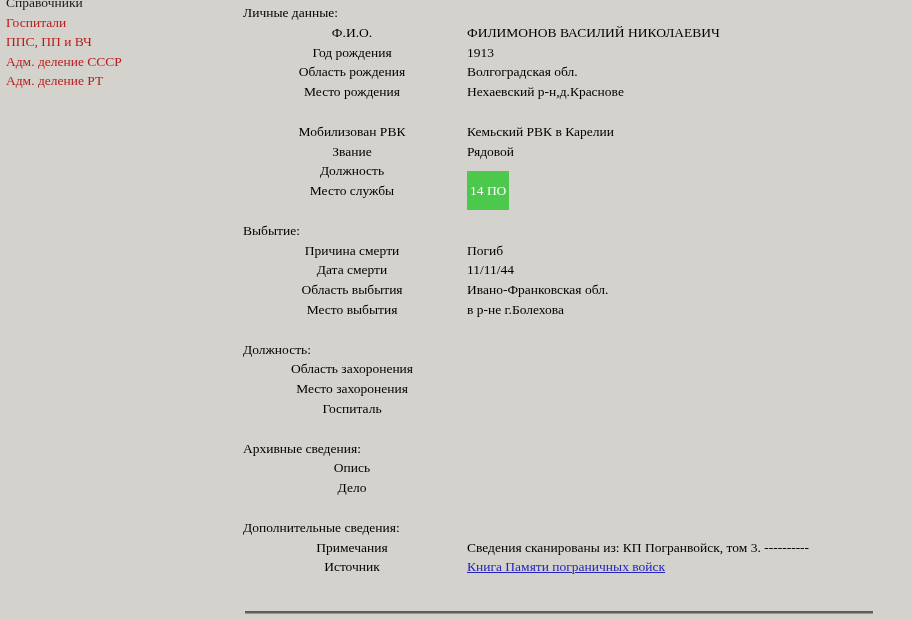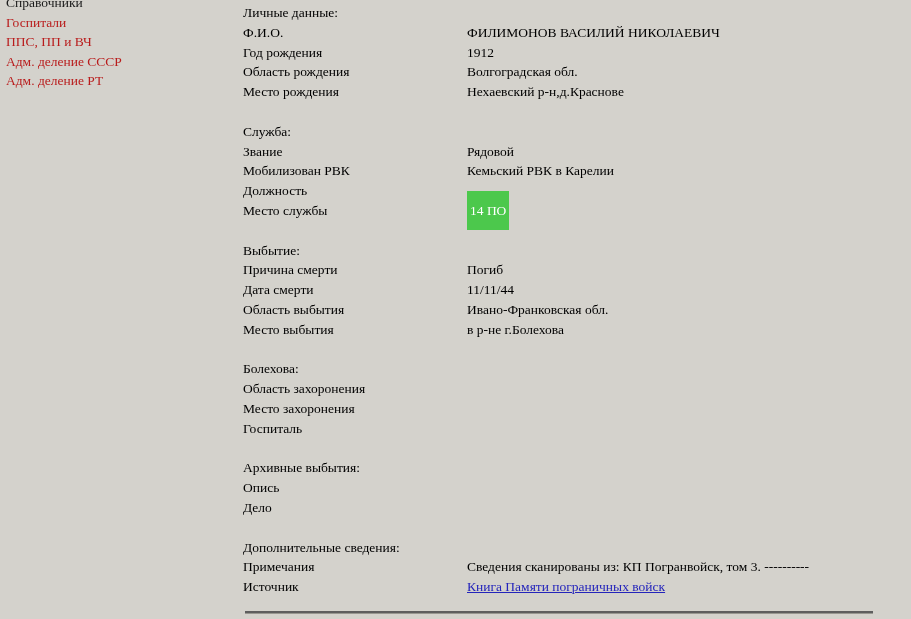--- a/index.html
+++ b/index.html
@@ -11,21 +11,21 @@
   }
   
   .sidebar { position:absolute; left:6px; top:-7px; line-height:19.5px; }
   .sb-item { display:block; color:#b91c1c; text-decoration:none; cursor:pointer; }
   .sb-title { color:#1a1a1a; }
   
   .main { position:absolute; left:243px; top:3px; width:660px; line-height:19.8px; }
   .section { margin-bottom:19.8px; }
   .sec-head { font-weight:normal; }
   .row { display:flex; }
-  .lbl { width:218px; text-align:left; flex:none; }
+  .lbl { width:218px; text-align:center; flex:none; }
   .val { margin-left:6px; min-height:19.8px; }
   .chip { background:#4cc84c; color:#ffffff; padding:12px 3px; }
   .vlink { color:#2424bb; text-decoration:underline; cursor:pointer; }
   .hr {
     position:absolute; left:245px; top:611px; width:628px; height:2px;
     background:#5e5e5e; border-bottom:1px solid #979790;
   }
 </style>
 </head>
 <body>
@@ -41,41 +41,40 @@
 <div class="main">
 
   <div class="section">
     <div class="sec-head">Личные данные:</div>
     <div class="row">
       <div class="lbl">Ф.И.О.</div>
       <div class="val">ФИЛИМОНОВ ВАСИЛИЙ НИКОЛАЕВИЧ</div>
     </div>
     <div class="row">
       <div class="lbl">Год рождения</div>
-      <div class="val">1912</div>
+      <div class="val">1913</div>
     </div>
     <div class="row">
       <div class="lbl">Область рождения</div>
       <div class="val">Волгоградская обл.</div>
     </div>
     <div class="row">
       <div class="lbl">Место рождения</div>
       <div class="val">Нехаевский р-н,д.Краснове</div>
     </div>
   </div>
 
   <div class="section">
-    <div class="sec-head">Служба:</div>
+    <div class="row">
+      <div class="lbl">Мобилизован РВК</div>
+      <div class="val">Кемьский РВК в Карелии</div>
+    </div>
     <div class="row">
       <div class="lbl">Звание</div>
       <div class="val">Рядовой</div>
-    </div>
-    <div class="row">
-      <div class="lbl">Мобилизован РВК</div>
-      <div class="val">Кемьский РВК в Карелии</div>
     </div>
     <div class="row">
       <div class="lbl">Должность</div>
       <div class="val"></div>
     </div>
     <div class="row">
       <div class="lbl">Место службы</div>
       <div class="val"><span class="chip">14 ПО</span></div>
     </div>
   </div>
@@ -94,37 +93,37 @@
       <div class="lbl">Область выбытия</div>
       <div class="val">Ивано-Франковская обл.</div>
     </div>
     <div class="row">
       <div class="lbl">Место выбытия</div>
       <div class="val">в р-не г.Болехова</div>
     </div>
   </div>
 
   <div class="section">
-    <div class="sec-head">Болехова:</div>
+    <div class="sec-head">Должность:</div>
     <div class="row">
       <div class="lbl">Область захоронения</div>
       <div class="val"></div>
     </div>
     <div class="row">
       <div class="lbl">Место захоронения</div>
       <div class="val"></div>
     </div>
     <div class="row">
       <div class="lbl">Госпиталь</div>
       <div class="val"></div>
     </div>
   </div>
 
   <div class="section">
-    <div class="sec-head">Архивные выбытия:</div>
+    <div class="sec-head">Архивные сведения:</div>
     <div class="row">
       <div class="lbl">Опись</div>
       <div class="val"></div>
     </div>
     <div class="row">
       <div class="lbl">Дело</div>
       <div class="val"></div>
     </div>
   </div>
 

